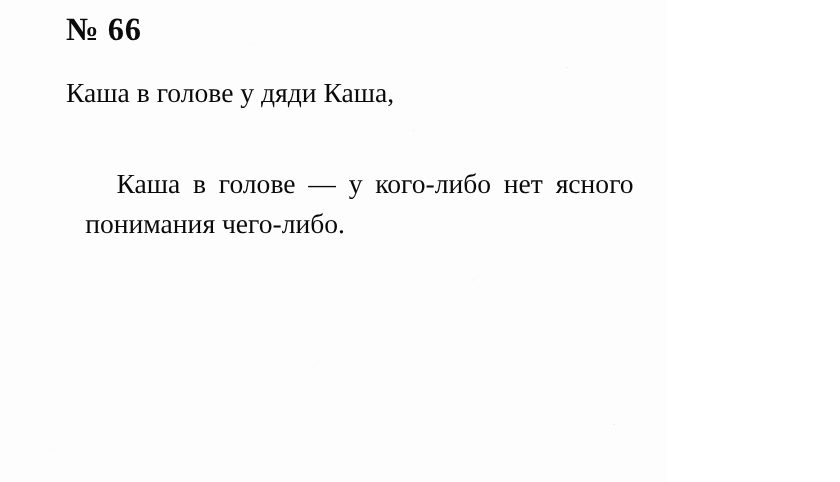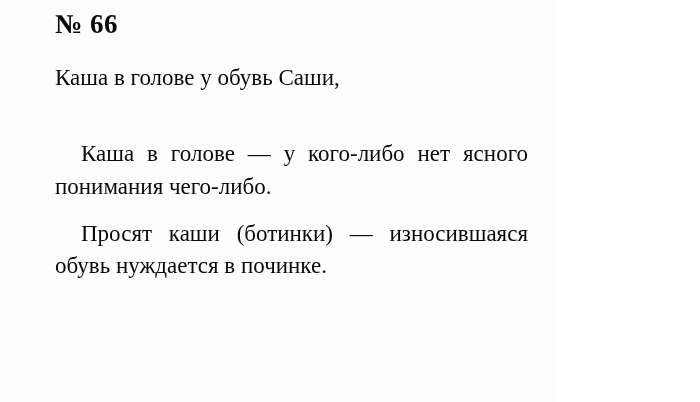--- a/index.html
+++ b/index.html
@@ -56,40 +56,39 @@
     text-align: right;
     margin: 14px 18px 0 0;
     letter-spacing: 0.3px;
   }
   .spacer {
     height: 38px;
   }
   .definition {
     font-size: 23px;
     line-height: 1.42;
-    margin: 0 0 14px 0;
+    margin: 0 0 14px 16px;
     text-indent: 26px;
     text-align: justify;
     padding-right: 10px;
   }
   .definition:last-child {
     margin-bottom: 0;
   }
 </style>
 </head>
 <body>
 
 <div class="page">
 
   <div class="exercise-number">№ 66</div>
 
   <div class="verse">
-    <div class="verse-line">Каша в голове у обувь Саши,</div>
+    <div class="verse-line">Каша в голове у дяди Каша,</div>
   </div>
 
 
   <div class="spacer"></div>
 
   <div class="definition">Каша в голове — у кого-либо нет ясного понимания чего-либо.</div>
 
-  <div class="definition">Просят каши (ботинки) — износившаяся обувь нуждается в починке.</div>
 
 </div>
 
 </body></html>

